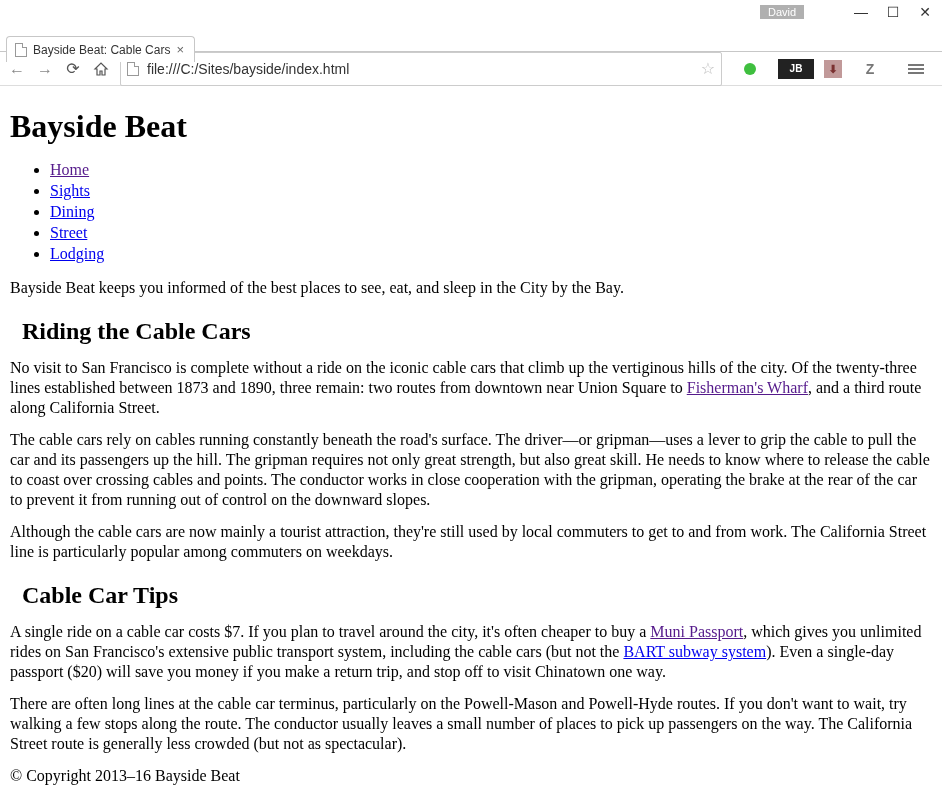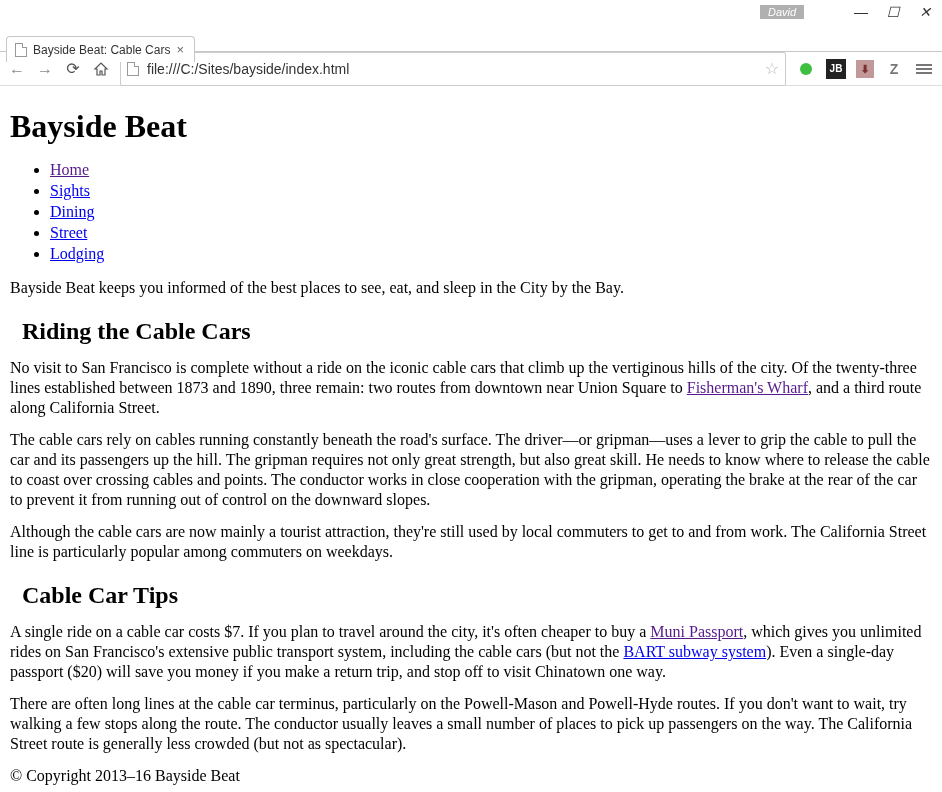--- a/index.html
+++ b/index.html
@@ -11,21 +11,20 @@
     width: 942px;
   }
   
   .window-controls {
     display: flex;
     align-items: center;
     justify-content: flex-end;
     padding: 2px 10px;
     height: 24px;
     gap: 18px;
-    font-style: italic;
   }
   .window-controls .user-badge {
     background: #b0b0b0;
     color: #fff;
     padding: 1px 8px;
     font-size: 11px;
     margin-right: auto;
     margin-left: 750px;
   }
   .win-btn {
@@ -123,21 +122,21 @@
     flex: 1;
     font-size: 14px;
     color: #333;
     font-family: Arial, sans-serif;
   }
   .omnibox .star {
     color: #bbb;
     font-size: 16px;
   }
   .ext-ico {
-    width: 20px; height: 20px;
+    width: 36px; height: 20px;
     display:inline-flex;align-items:center;justify-content:center;
     font-size:12px;font-weight:bold;
   }
   .ext-green { width:12px;height:12px;background:#3fbf3f;border-radius:50%; }
   .ext-jb { background:#222;color:#fff;padding:2px 3px;font-size:10px; }
   .ext-pdf { background:#c19999;color:#7a3030;width:18px;height:18px;line-height:18px;font-size:11px; }
   .ext-z { color:#777;font-size:14px;font-weight:bold; }
   .menu-ico { width:16px; }
   .menu-ico div { height:2px;background:#777;margin:2px 0; }
   

